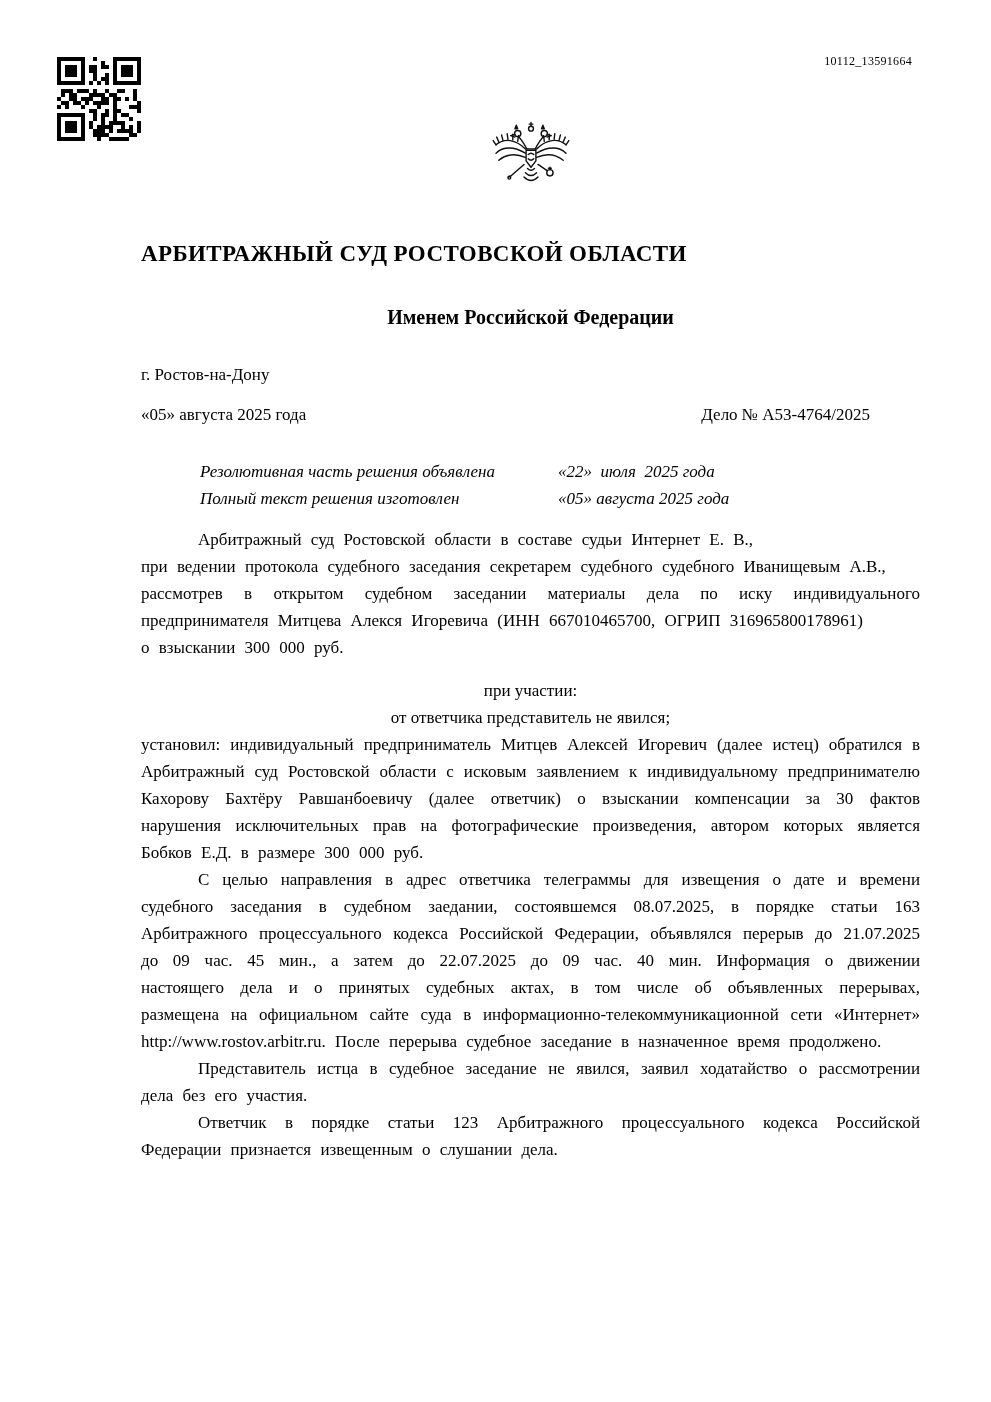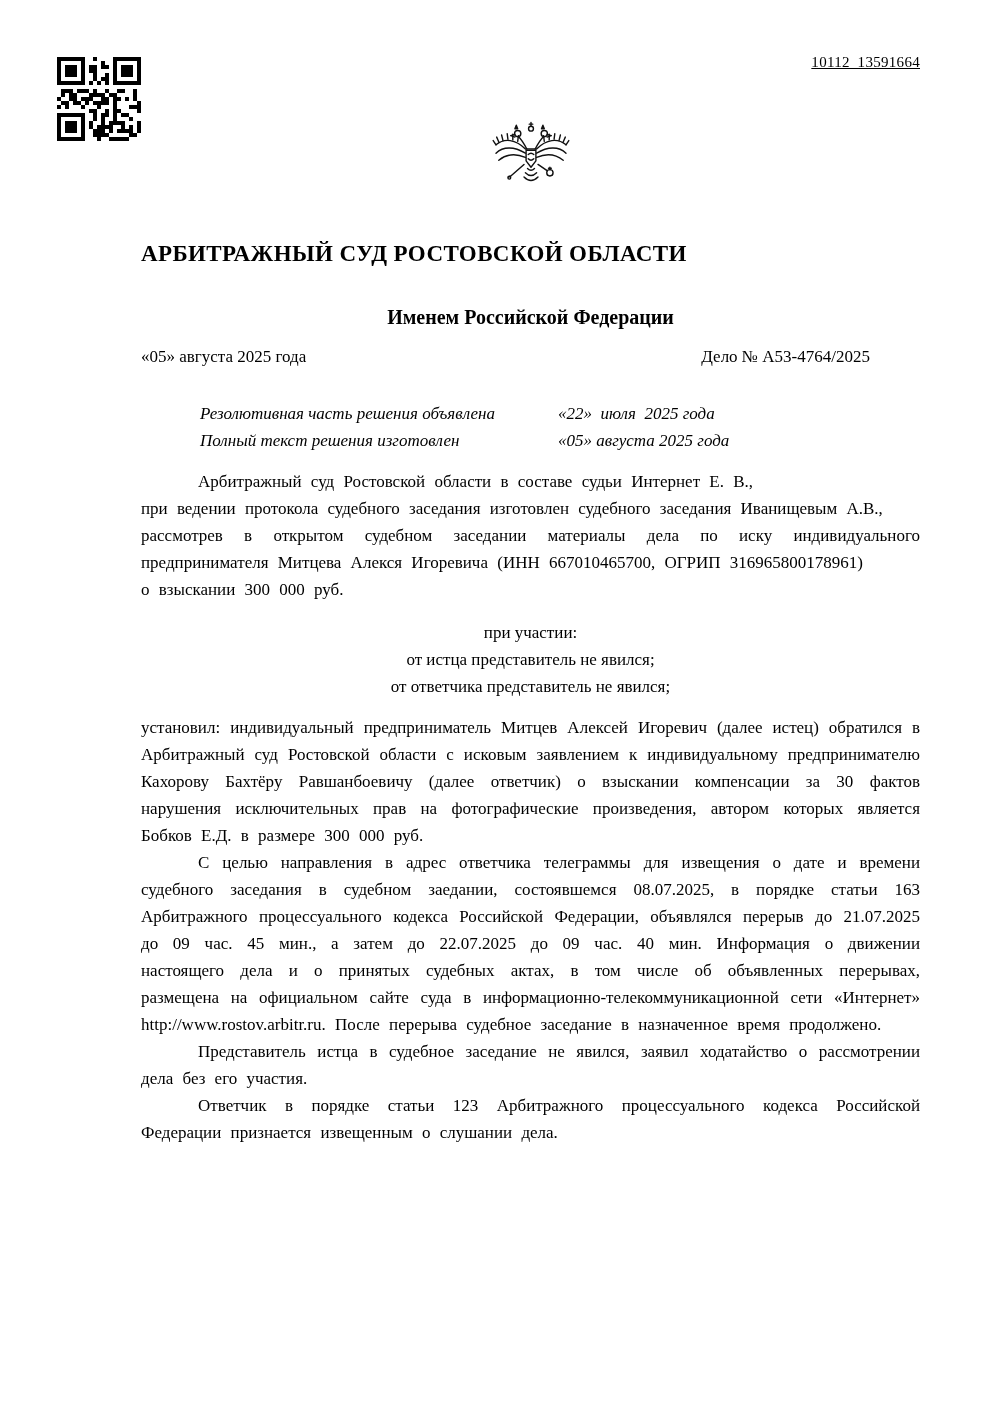--- a/index.html
+++ b/index.html
@@ -23,24 +23,23 @@
   }
   .content {
     position: absolute;
     left: 141px;
     top: 0;
     width: 779px;
   }
   .docnum {
     position: absolute;
     top: 54px;
-    right: 0;
-    font-size: 15px;
+    right: 8px;
+    font-size: 12px;
     letter-spacing: 0.3px;
-    text-decoration: underline;
   }
   .emblem-wrap {
     margin-top: 120px;
     height: 72px;
     text-align: center;
   }
   .court-name {
     margin-top: 48px;
     text-align: left;
     font-weight: bold;
@@ -81,21 +80,21 @@
     margin-top: 30px;
     padding-left: 59px;
     font-size: 17px;
     line-height: 27px;
   }
   .res-row { display: flex; font-style: italic; }
   .res-label { width: 358px; flex: none; }
   .res-value { white-space: pre; }
   .intro { margin-top: 14px; }
   .participation { margin-top: 16px; }
-  .body-block { margin-top: 14px; }
+  .body-block { }
   .intro p, .participation p, .body-block p {
     font-size: 17px;
     line-height: 27px;
     word-spacing: 5px;
   }
   .intro p, .body-block p { text-align: justify; }
   p.indent { text-indent: 57px; }
   .participation p { text-align: center; word-spacing: normal; }
 </style>
 </head>
@@ -278,46 +277,46 @@
           <path d="M70 62 L83 71"></path>
           <circle cx="87" cy="74" r="4.5"></circle>
           <path d="M87 69.5 v-3.5 M85 67.5 h4"></path>
         </g>
       </svg>
     </div>
 
     <div class="court-name">АРБИТРАЖНЫЙ СУД РОСТОВСКОЙ ОБЛАСТИ</div>
     <div class="in-name">Именем Российской Федерации</div>
 
+    <div class="city">г. Ростов-на-Дону</div>
     <div class="date-row">
       <span>«05» августа 2025 года</span>
       <span class="case-no">Дело № А53-4764/2025</span>
     </div>
 
     <div class="res-block">
       <div class="res-row">
         <span class="res-label">Резолютивная часть решения объявлена</span>
         <span class="res-value">«22»  июля  2025 года</span>
       </div>
       <div class="res-row">
         <span class="res-label">Полный текст решения изготовлен</span>
         <span class="res-value">«05» августа 2025 года</span>
       </div>
     </div>
 
     <div class="intro">
       <p class="indent">Арбитражный суд Ростовской области в составе судьи Интернет Е. В.,</p>
-      <p>при ведении протокола судебного заседания изготовлен судебного заседания Иванищевым А.В.,</p>
+      <p>при ведении протокола судебного заседания секретарем судебного судебного Иванищевым А.В.,</p>
       <p>рассмотрев в открытом судебном заседании материалы дела по иску индивидуального предпринимателя Митцева Алекся Игоревича (ИНН 667010465700, ОГРИП 316965800178961)</p>
       <p>о взыскании 300 000 руб.</p>
     </div>
 
     <div class="participation">
       <p>при участии:</p>
-      <p>от истца представитель не явился;</p>
       <p>от ответчика представитель не явился;</p>
     </div>
 
     <div class="body-block">
       <p>установил: индивидуальный предприниматель Митцев Алексей Игоревич (далее истец) обратился в Арбитражный суд Ростовской области с исковым заявлением к индивидуальному предпринимателю Кахорову Бахтёру Равшанбоевичу (далее ответчик) о взыскании компенсации за 30 фактов нарушения исключительных прав на фотографические произведения, автором которых является Бобков Е.Д. в размере 300 000 руб.</p>
       <p class="indent">С целью направления в адрес ответчика телеграммы для извещения о дате и времени судебного заседания в судебном заедании, состоявшемся 08.07.2025, в порядке статьи 163 Арбитражного процессуального кодекса Российской Федерации, объявлялся перерыв до 21.07.2025 до 09 час. 45 мин., а затем до 22.07.2025 до 09 час. 40 мин. Информация о движении настоящего дела и о принятых судебных актах, в том числе об объявленных перерывах, размещена на официальном сайте суда в информационно-телекоммуникационной сети «Интернет» http://www.rostov.arbitr.ru. После перерыва судебное заседание в назначенное время продолжено.</p>
       <p class="indent">Представитель истца в судебное заседание не явился, заявил ходатайство о рассмотрении дела без его участия.</p>
       <p class="indent">Ответчик в порядке статьи 123 Арбитражного процессуального кодекса Российской Федерации признается извещенным о слушании дела.</p>
     </div>
 

